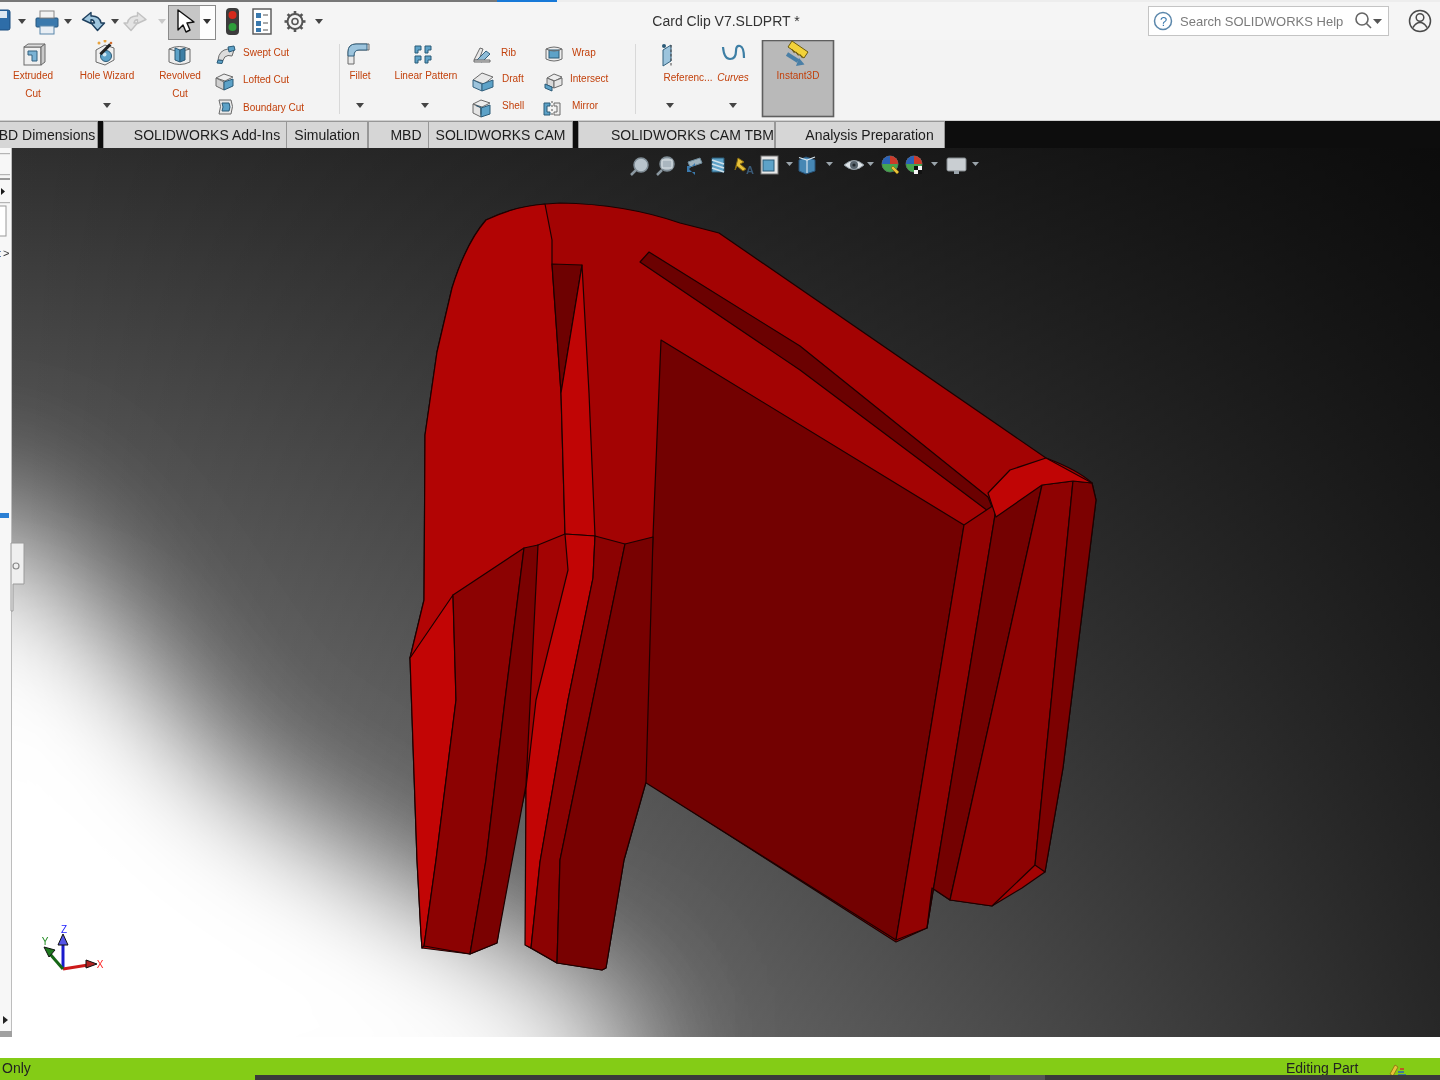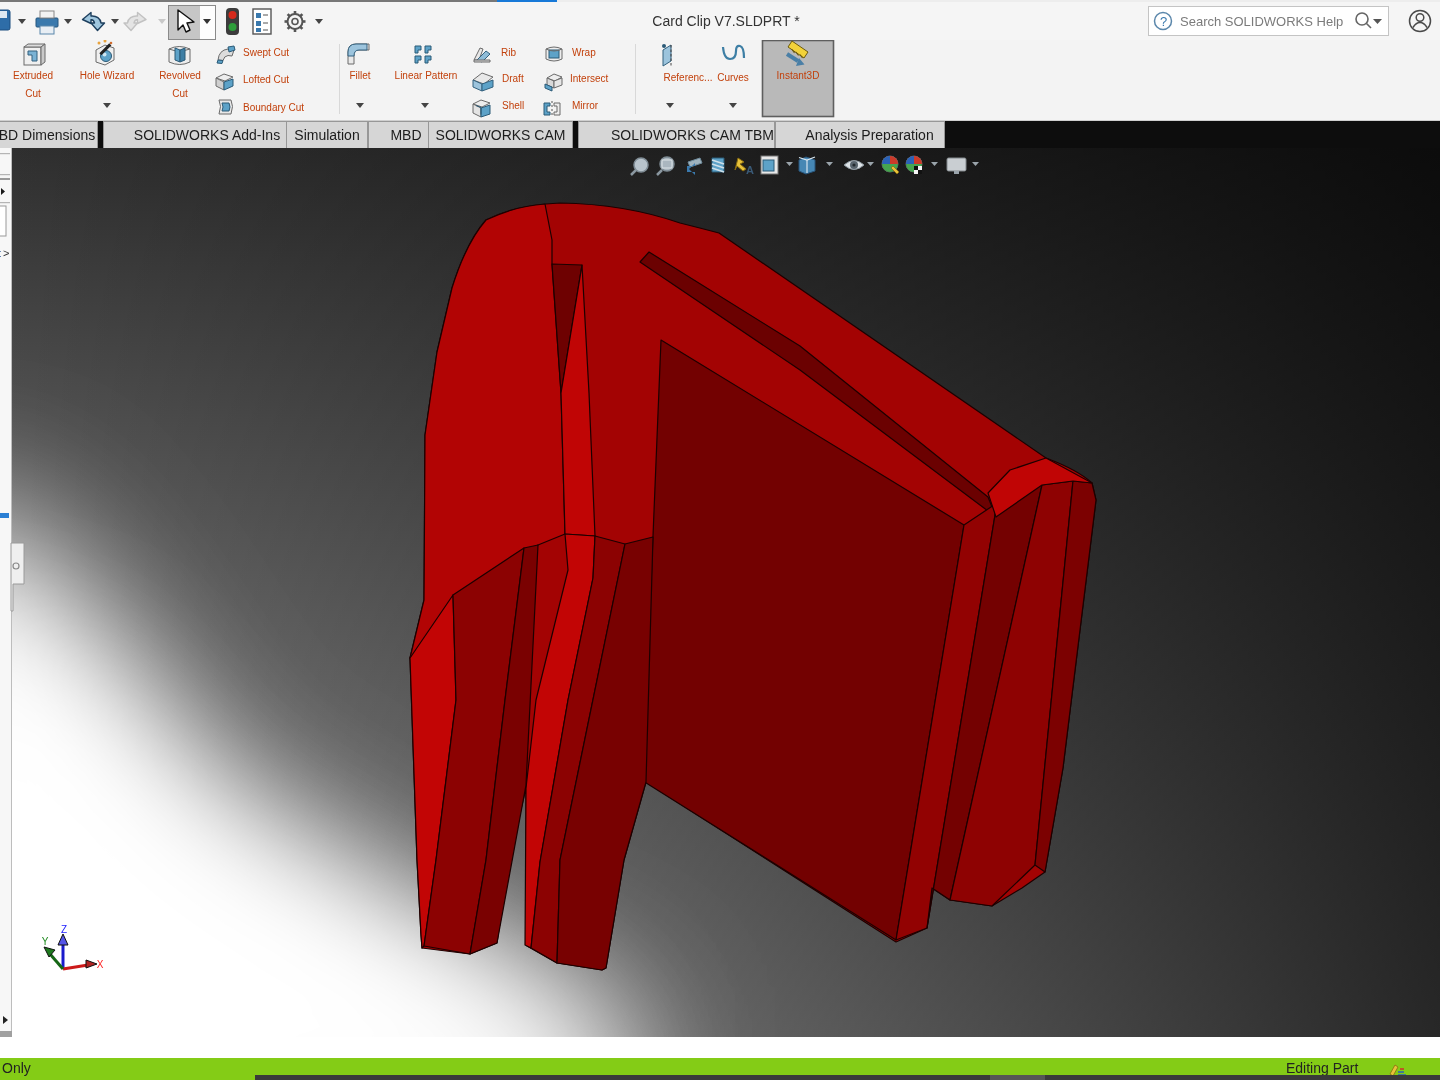--- a/index.html
+++ b/index.html
@@ -229,21 +229,21 @@
     <div class="rlbl" style="left:243px;top:62px;text-align:right;">Boundary Cut</div>
     <div class="rlbl ctr" style="left:360px;top:30px;">Fillet</div>
     <div class="rlbl ctr" style="left:426px;top:30px;">Linear Pattern</div>
     <div class="rlbl" style="left:501px;top:7px;">Rib</div>
     <div class="rlbl" style="left:502px;top:33px;">Draft</div>
     <div class="rlbl" style="left:502px;top:60px;">Shell</div>
     <div class="rlbl" style="left:572px;top:7px;">Wrap</div>
     <div class="rlbl" style="left:570px;top:33px;">Intersect</div>
     <div class="rlbl" style="left:572px;top:60px;">Mirror</div>
     <div class="rlbl ctr" style="left:672px;top:32px;margin-left:16px;">Referenc...</div>
-    <div class="rlbl ctr" style="left:733px;top:32px;">Curves</div>
+    <div class="rlbl ctr" style="left:733px;top:32px;font-style:italic;">Curves</div>
     <div class="rlbl ctr" style="left:798px;top:30px;">Instant3D</div>
     <div class="dd" style="left:103px;top:63px;"></div>
     <div class="dd" style="left:356px;top:63px;"></div>
     <div class="dd" style="left:421px;top:63px;"></div>
     <div class="dd" style="left:666px;top:63px;"></div>
     <div class="dd" style="left:729px;top:63px;"></div>
   </div>
 
   <div id="tabrow" class="abs">
     <div class="tab" style="left:-4px;width:102px;">BD Dimensions</div>

